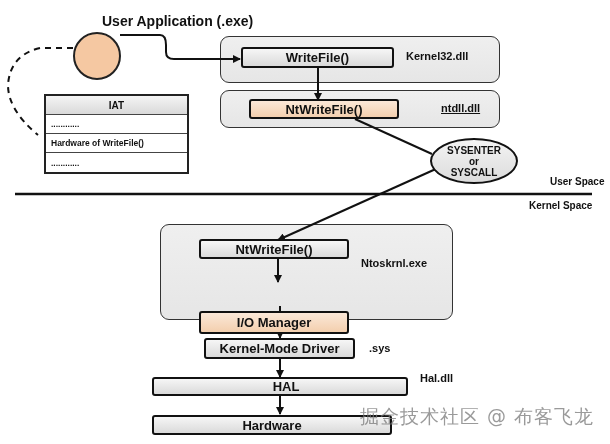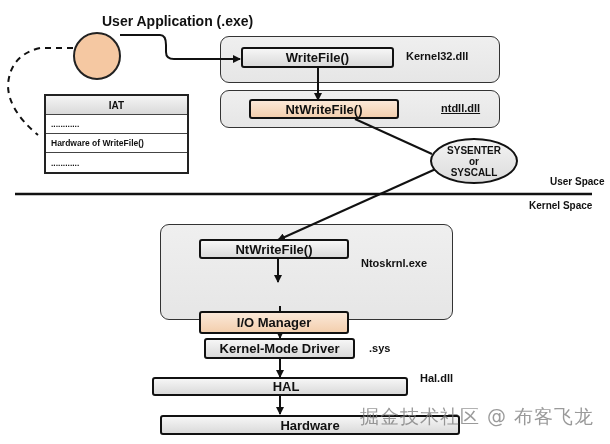--- a/index.html
+++ b/index.html
@@ -88,15 +88,15 @@
 <div class="box" style="left:199px;top:239px;width:150px;height:20px;">NtWriteFile()</div>
 <div class="box orange" style="left:199px;top:283px;width:150px;height:23px;margin-top:28px;">I/O Manager</div>
 <div class="label" style="left:361px;top:257px;">Ntoskrnl.exe</div>
 
 <div class="box" style="left:204px;top:338px;width:151px;height:21px;">Kernel-Mode Driver</div>
 <div class="label" style="left:369px;top:342px;">.sys</div>
 
 <div class="box" style="left:152px;top:377px;width:256px;height:19px;padding-left:12px;">HAL</div>
 <div class="label" style="left:420px;top:372px;">Hal.dll</div>
 
-<div class="box" style="left:160px;top:415px;width:300px;height:20px;">Hardware</div>
+<div class="box" style="left:152px;top:415px;width:240px;height:20px;">Hardware</div>
 
 <div class="watermark">掘金技术社区 @ 布客飞龙</div>
 
 </body></html>

